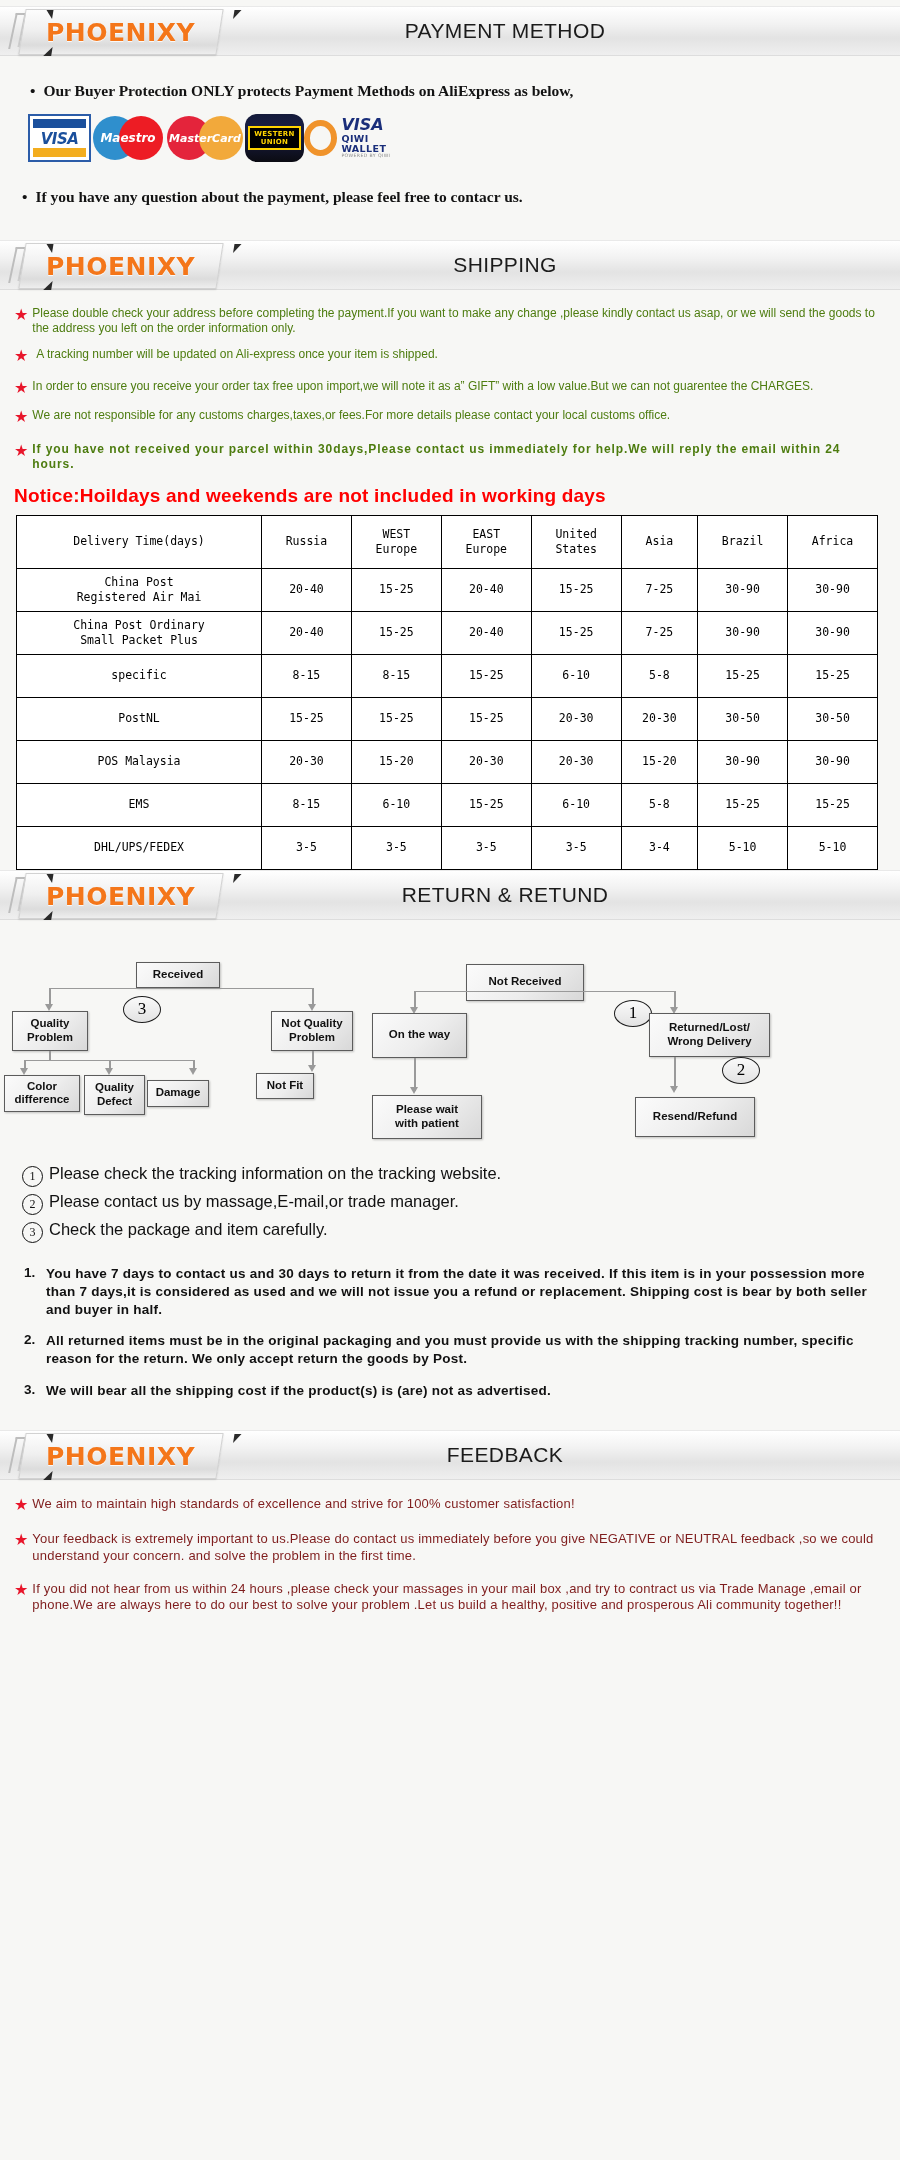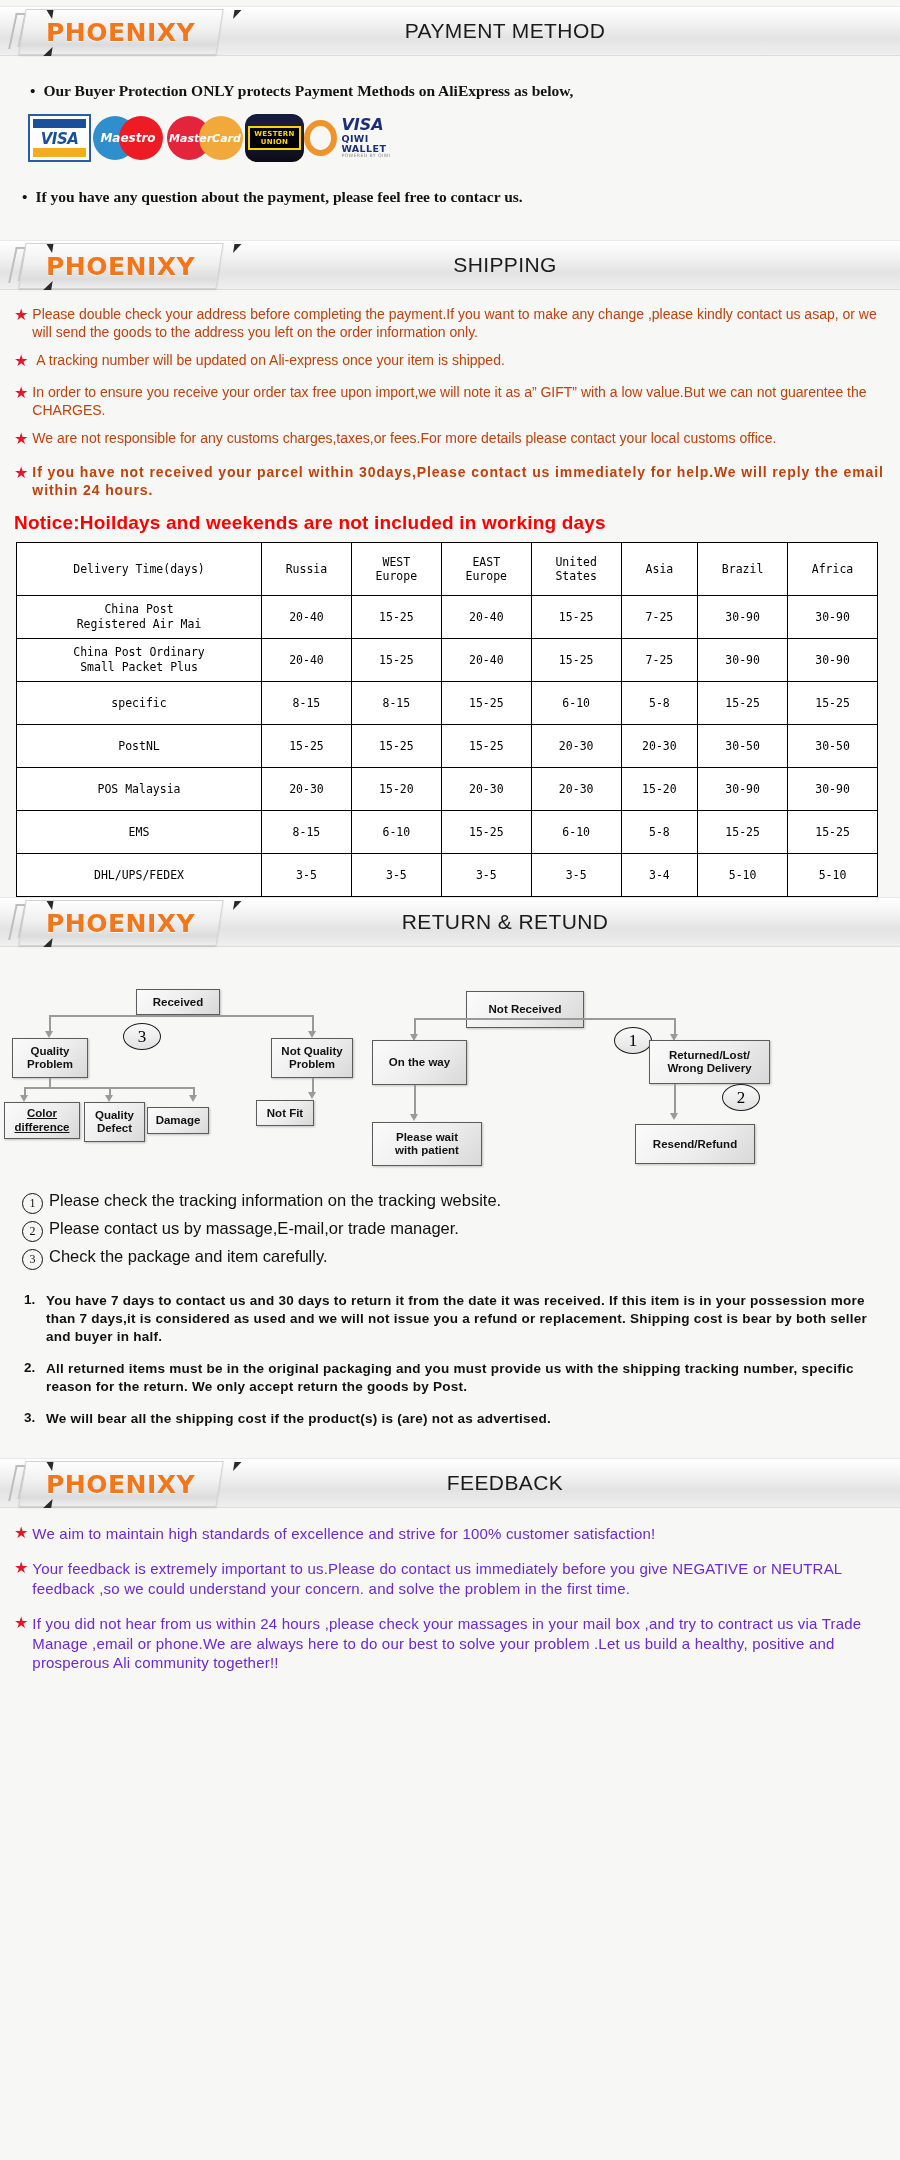--- a/index.html
+++ b/index.html
@@ -109,21 +109,21 @@
   .qiwi .ring{width:36px;height:36px;border-radius:50%;border:6px solid #f0932b;box-sizing:border-box;}
   .qiwi .qtxt{line-height:1.05;}
   .qiwi .qvisa{color:#1a2e7a;font-weight:bold;font-style:italic;font-size:16px;font-family:"DejaVu Sans", sans-serif;}
   .qiwi .qwallet{color:#1a2e7a;font-weight:bold;font-size:9.5px;letter-spacing:.4px;font-family:"DejaVu Sans", sans-serif;}
   .qiwi .qpow{color:#8a8a8a;font-size:4.6px;letter-spacing:.4px;font-family:"DejaVu Sans", sans-serif;}
 
   
   .ship-body{padding:16px 16px 0 14px;}
   .star-item{display:flex;margin-bottom:10px;}
   .star{color:#e8152a;font-size:16px;line-height:1.15;margin-right:4px;flex:none;}
-  .star-tx{font-size:14px;line-height:1.28;color:#c2410c;}
+  .star-tx{font-size:12px;line-height:1.28;color:#4d7c0f;}
   .wide{letter-spacing:.9px;font-weight:bold;}
   .notice{
     color:#ff0000;font-weight:bold;font-size:19px;
     margin:12px 0 8px 14px;letter-spacing:.2px;
   }
 
   
   .tbl-wrap{margin:0 0 0 16px;}
   table.ship{
     border-collapse:collapse;
@@ -182,21 +182,21 @@
 
   
   .rlist{margin:22px 20px 0 24px;}
   .ritem{display:flex;margin-bottom:14px;}
   .rnum{font-size:13.5px;font-weight:bold;flex:none;width:22px;}
   .rtx{font-size:13.5px;line-height:1.33;font-weight:bold;letter-spacing:.25px;color:#111;}
 
   
   .fb-body{padding:16px 16px 24px 14px;}
   .fb-item{display:flex;margin-bottom:16px;}
-  .fb-tx{font-size:15px;line-height:1.3;color:#6d28d9;letter-spacing:.2px;}
+  .fb-tx{font-size:13px;line-height:1.3;color:#7f1d1d;letter-spacing:.2px;}
 </style>
 </head>
 <body>
 
 <div class="page">
 
   <div class="banner">
     <div class="banner-corner"></div>
     <div class="brand-plate">
       <span class="tick t1"></span>
@@ -413,21 +413,21 @@
 
     <div class="fline" style="left:49px;top:117px;width:1.5px;height:10px;"></div>
     <div class="fline" style="left:24px;top:126px;width:170px;height:1.5px;"></div>
     <div class="fline" style="left:24px;top:126px;width:1.5px;height:10px;"></div>
     <div class="fline" style="left:109px;top:126px;width:1.5px;height:10px;"></div>
     <div class="fline" style="left:193px;top:126px;width:1.5px;height:10px;"></div>
     <div class="farrow" style="left:20px;top:134px;"></div>
     <div class="farrow" style="left:105px;top:134px;"></div>
     <div class="farrow" style="left:189px;top:134px;"></div>
 
-    <div class="fbox" style="left:4px;top:141px;width:76px;height:37px;text-decoration:underline;">Color
+    <div class="fbox" style="left:4px;top:141px;width:76px;height:37px;">Color
 difference</div>
     <div class="fbox" style="left:84px;top:141px;width:61px;height:40px;">Quality
 Defect</div>
     <div class="fbox" style="left:147px;top:146px;width:62px;height:27px;">Damage</div>
 
     <div class="fline" style="left:312px;top:117px;width:1.5px;height:17px;"></div>
     <div class="farrow" style="left:308px;top:131px;"></div>
     <div class="fbox" style="left:256px;top:139px;width:58px;height:26px;">Not Fit</div>
 
     <div class="fbox" style="left:466px;top:30px;width:118px;height:37px;">Not  Received</div>

